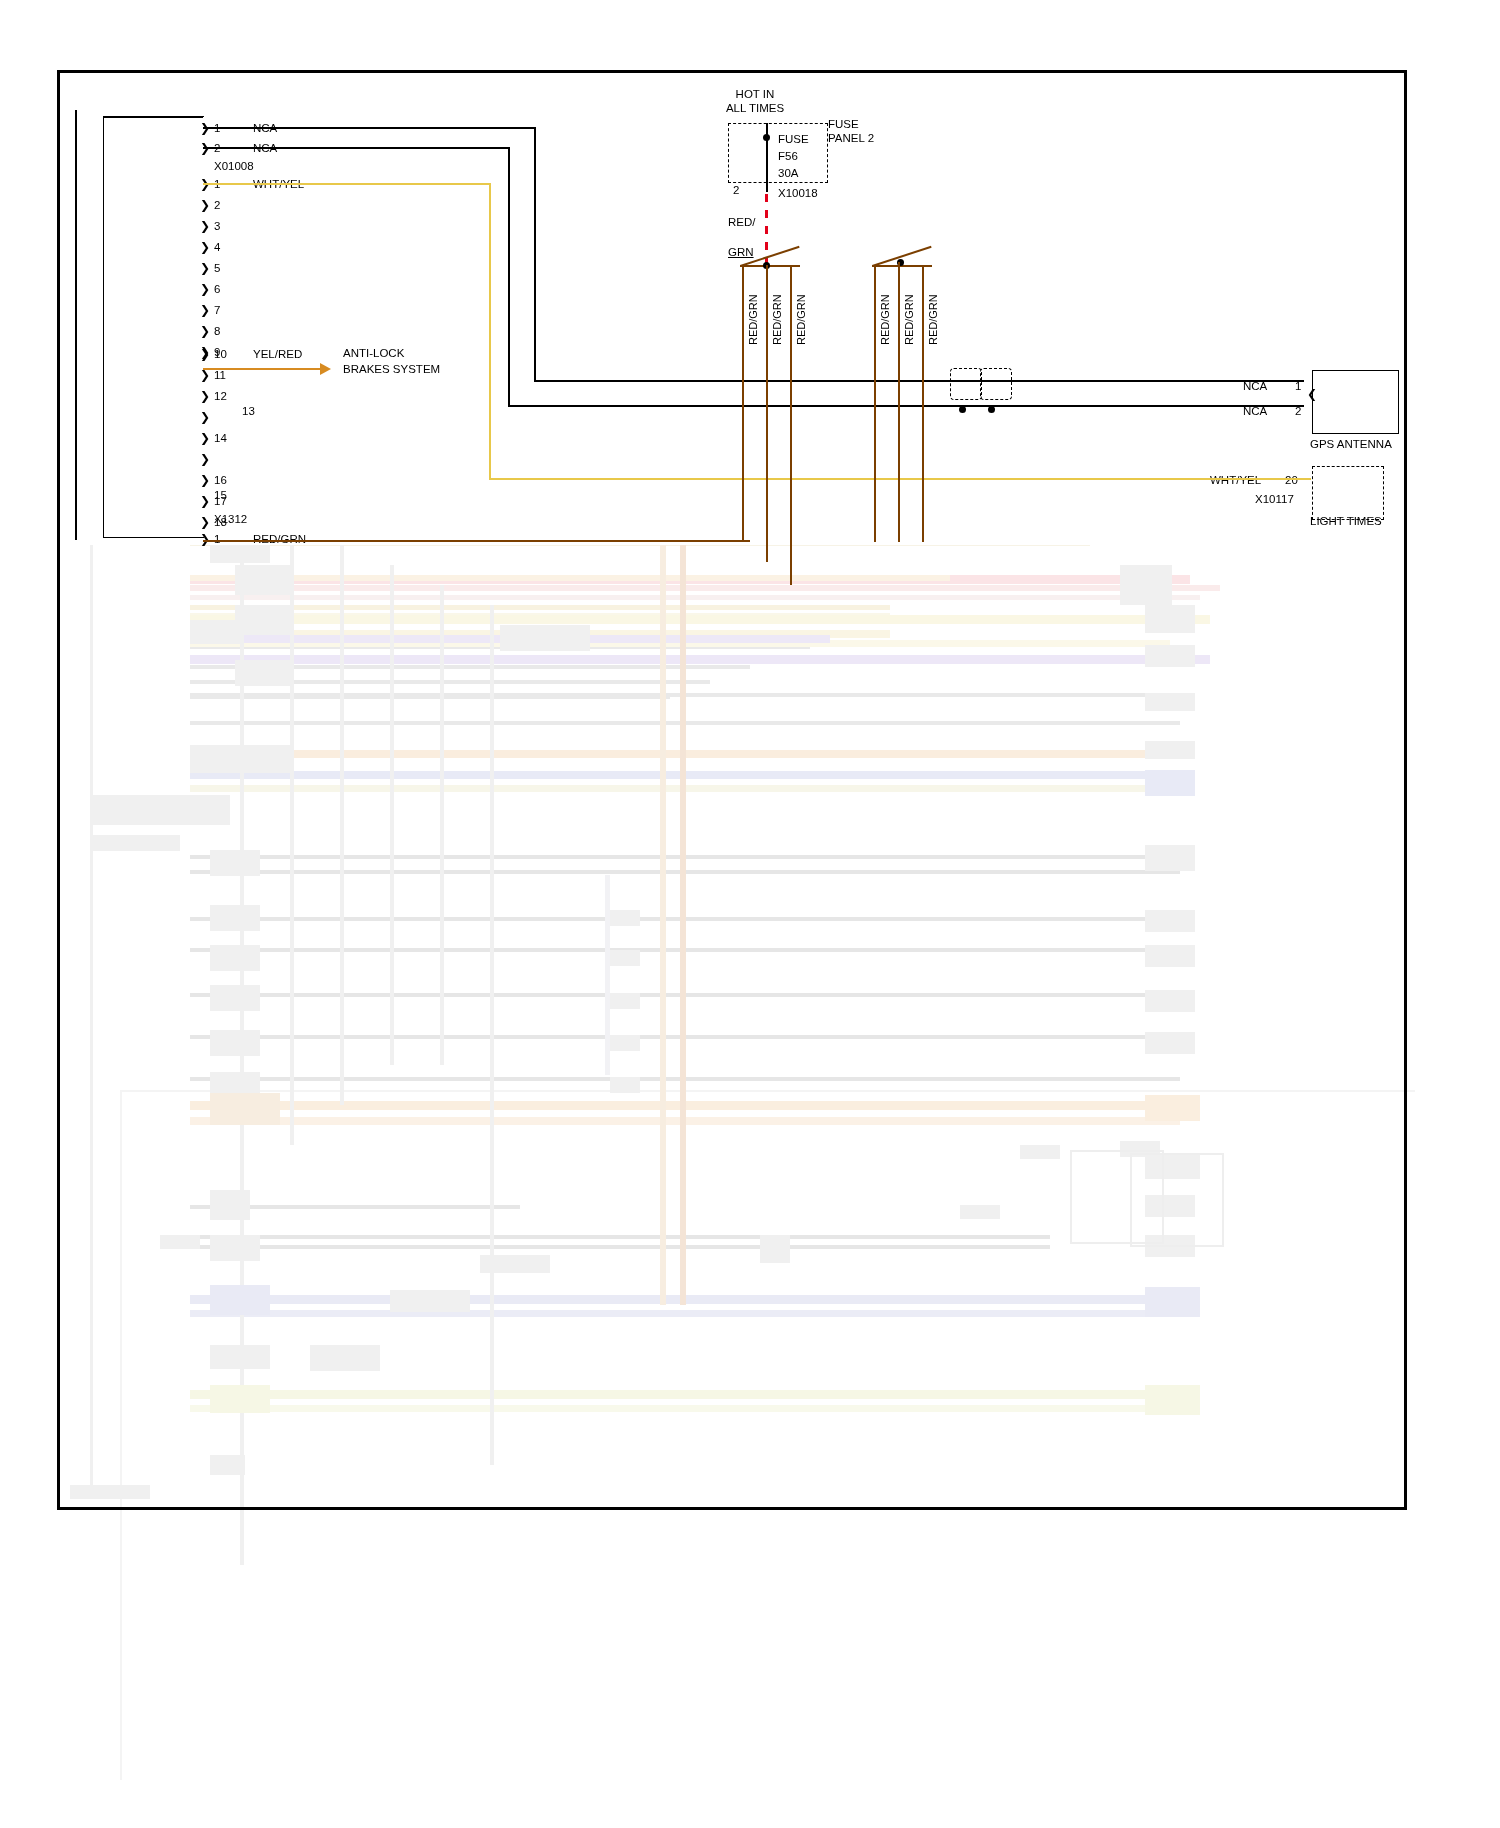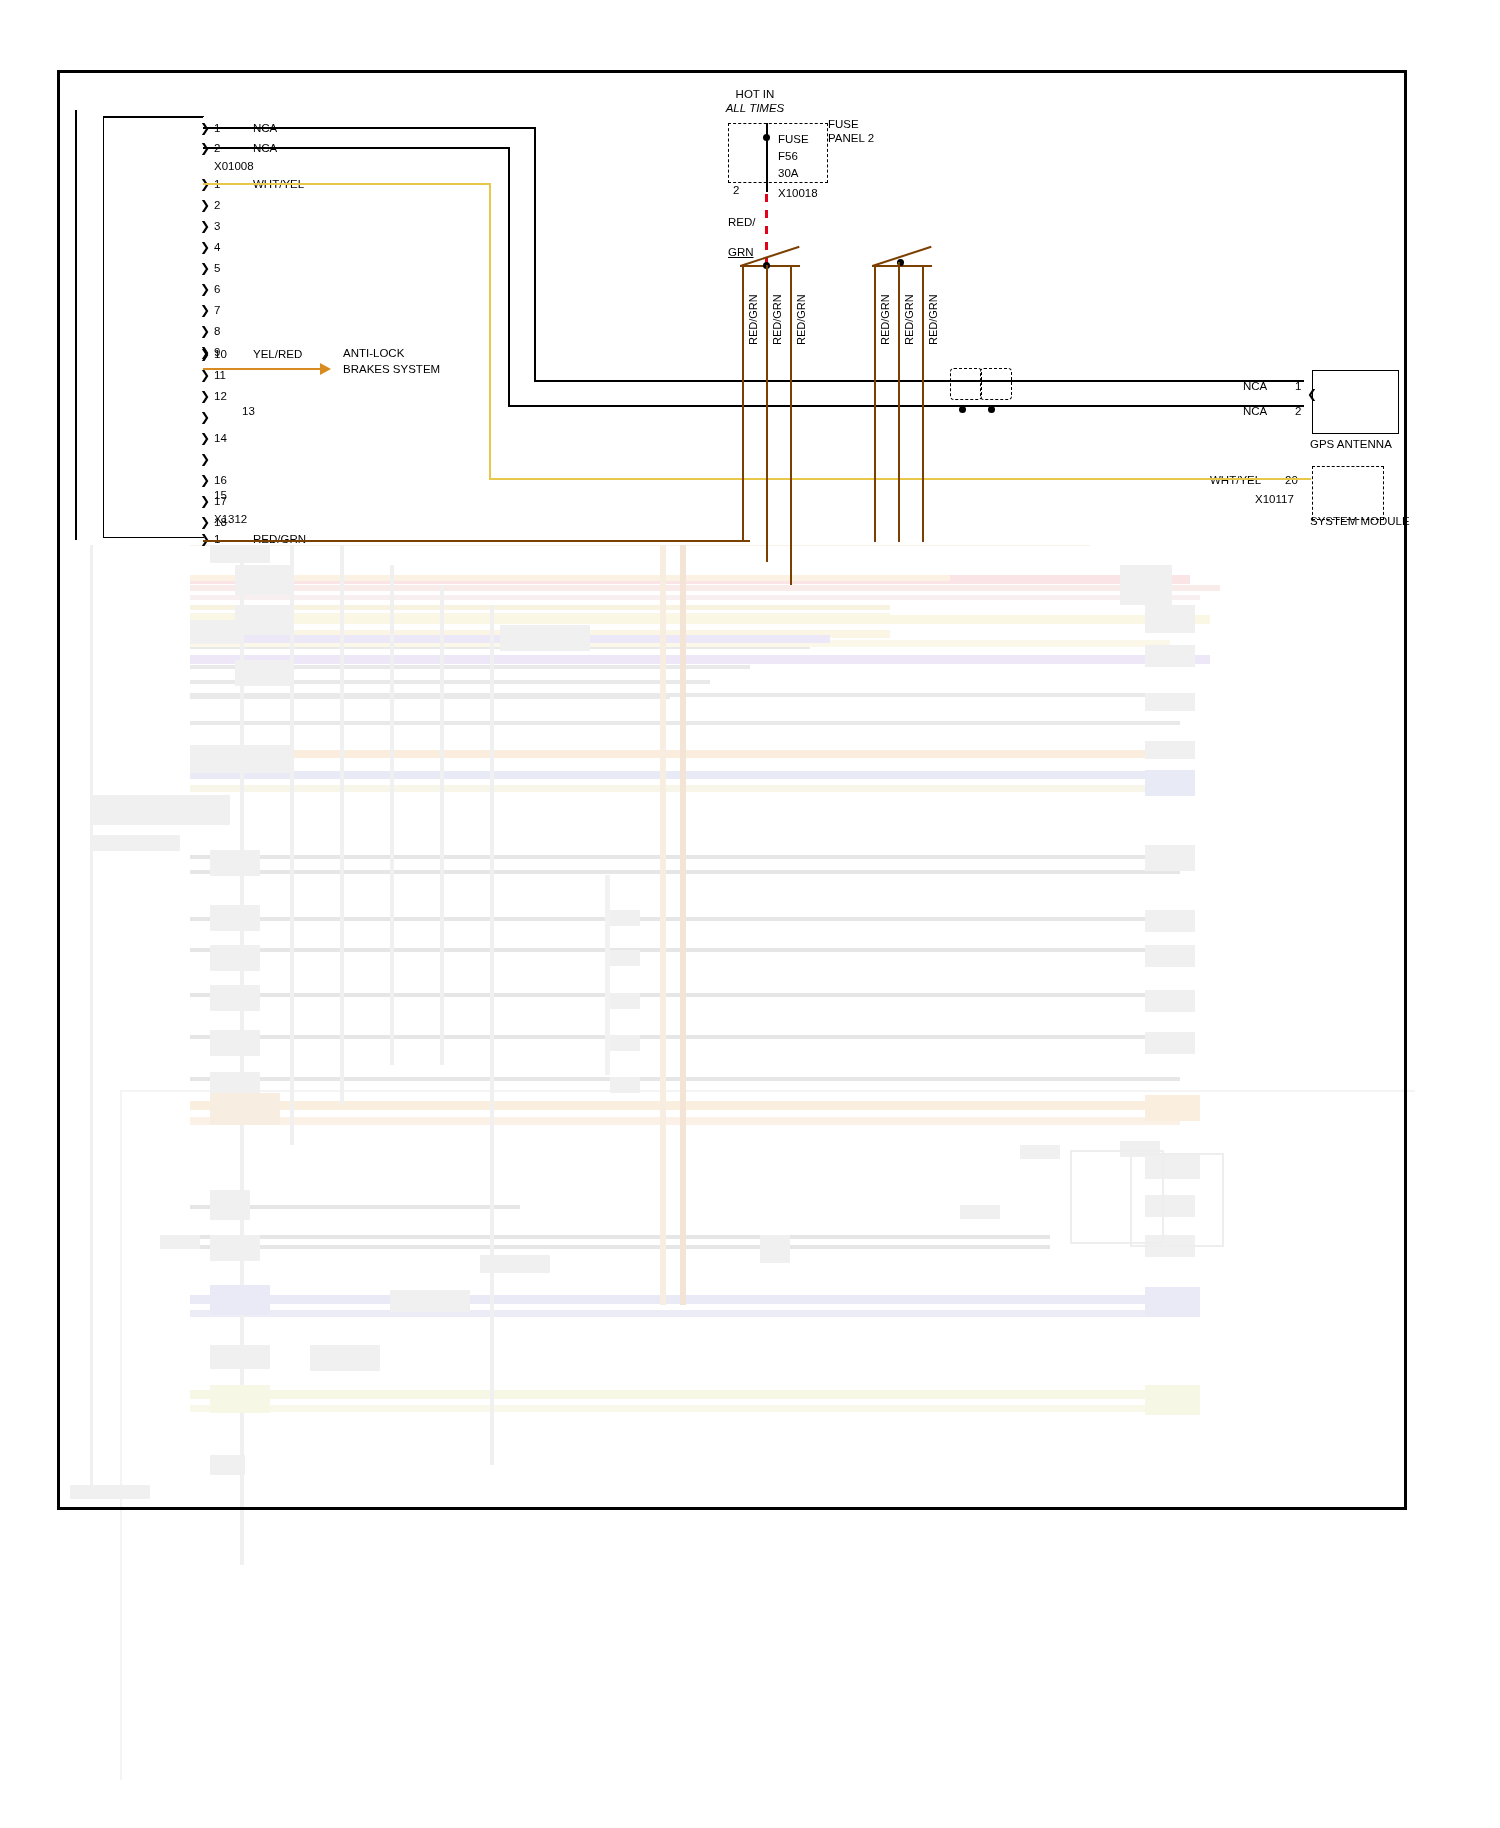--- a/index.html
+++ b/index.html
@@ -243,21 +243,21 @@
     <div class="fblk" style="left:10px; top:940px; width:80px; height:14px;"></div>
     <div class="fblk" style="left:700px; top:690px; width:30px; height:28px;"></div>
 
     <div class="fblk" style="left:30px; top:-60px; width:3px; height:1000px;"></div>
     <div class="fblk" style="left:30px; top:290px; width:3px; height:660px;"></div>
   </div>
 
   <div class="outerframe"></div>
 
   <div class="lbl c" style="left:715px; top:88px; width:80px;">HOT IN</div>
-  <div class="lbl c" style="left:715px; top:102px; width:80px;font-style:italic;">ALL TIMES</div>
+  <div class="lbl c" style="left:715px; top:102px; width:80px;">ALL TIMES</div>
 
   <div class="dbox" style="left:728px; top:123px; width:98px; height:58px;"></div>
   <div class="lbl" style="left:828px; top:118px;">FUSE</div>
   <div class="lbl" style="left:828px; top:132px;">PANEL 2</div>
   <div class="lbl" style="left:778px; top:133px;">FUSE</div>
   <div class="lbl" style="left:778px; top:150px;">F56</div>
   <div class="lbl" style="left:778px; top:167px;">30A</div>
 
   <div class="line vline" style="left:766px; top:123px; height:15px;"></div>
   <div class="dot" style="left:763px; top:134px;"></div>
@@ -366,21 +366,21 @@
   <div class="lbl" style="left:1295px; top:380px;">1</div>
   <div class="lbl" style="left:1243px; top:405px;">NCA</div>
   <div class="lbl" style="left:1295px; top:405px;">2</div>
   <div class="pin-chev" style="left:1307px; top:388px;">❮</div>
   <div class="lbl" style="left:1310px; top:438px;">GPS ANTENNA</div>
 
   <div class="dbox" style="left:1312px; top:466px; width:70px; height:52px;"></div>
   <div class="lbl" style="left:1210px; top:474px;">WHT/YEL</div>
   <div class="lbl" style="left:1285px; top:474px;">20</div>
   <div class="lbl" style="left:1255px; top:493px;">X10117</div>
-  <div class="lbl" style="left:1310px; top:515px;">SYSTEM MODULE</div>
+  <div class="lbl" style="left:1310px; top:515px;">LIGHT TIMES</div>
 
   <div class="line hline wire-yel" style="left:203px; top:183px; width:288px;"></div>
   <div class="line vline wire-yel" style="left:489px; top:183px; height:297px;"></div>
   <div class="line hline wire-yel" style="left:489px; top:478px; width:822px;"></div>
 
   <div class="line hline wire-org" style="left:203px; top:368px; width:120px;"></div>
   <div class="arrow" style="left:320px; top:363px;"></div>
   <div class="lbl" style="left:343px; top:347px;">ANTI-LOCK</div>
   <div class="lbl" style="left:343px; top:363px;">BRAKES SYSTEM</div>
 

